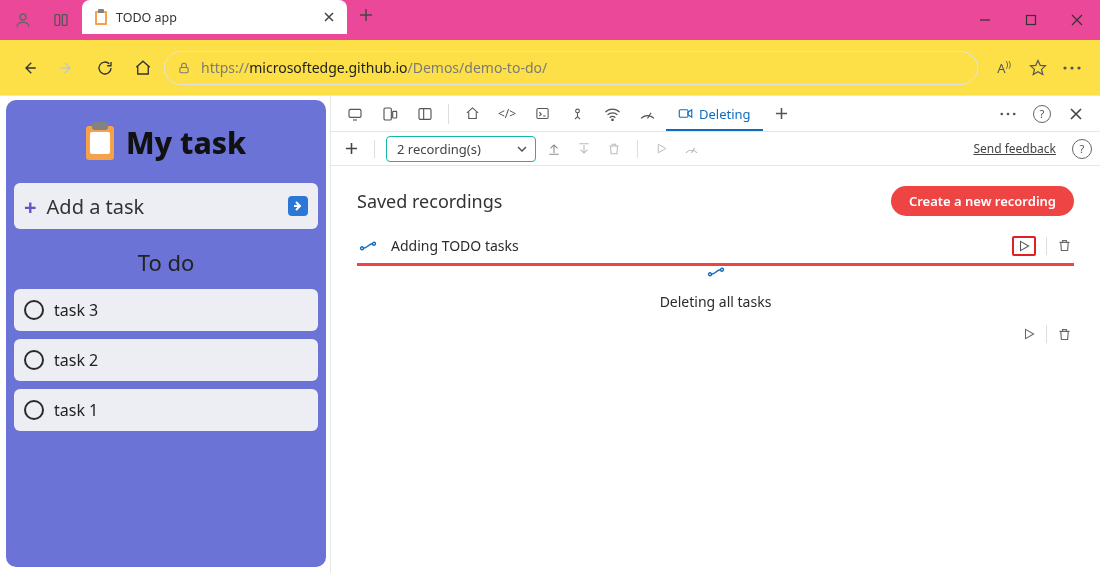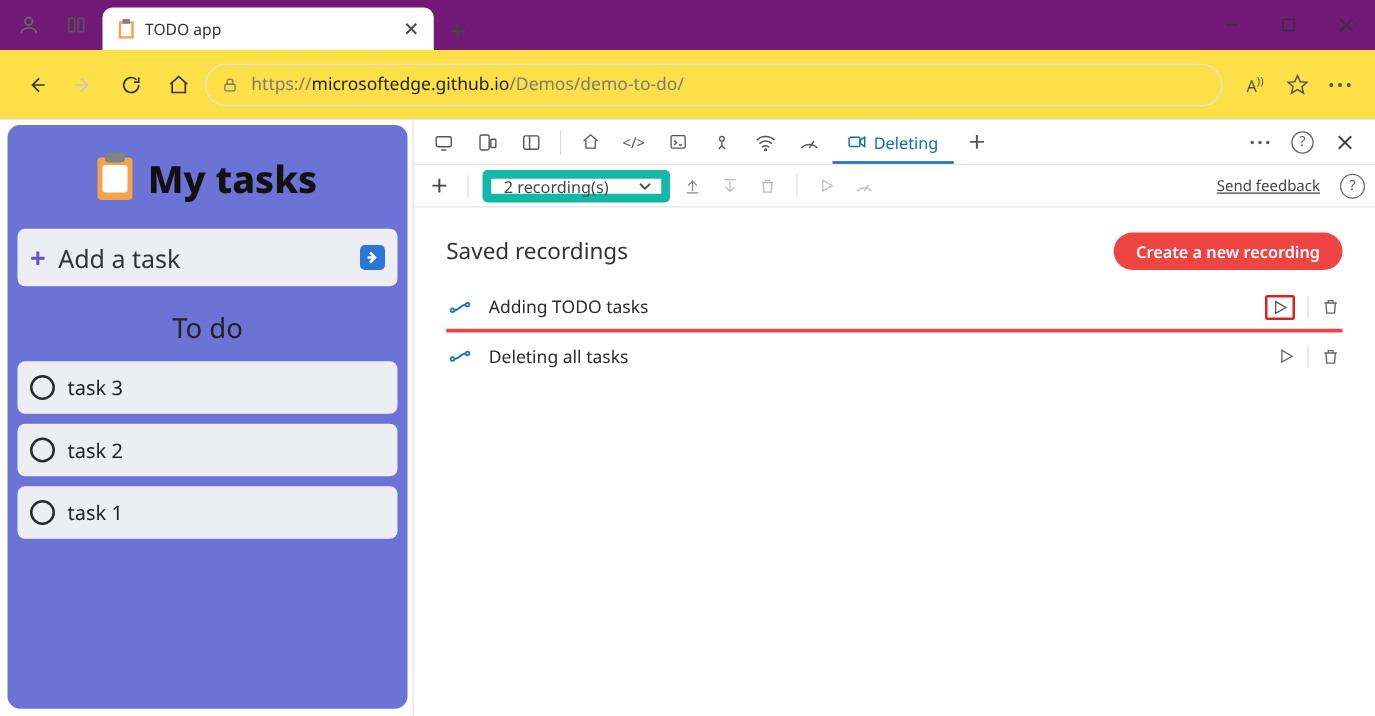--- a/index.html
+++ b/index.html
@@ -1,21 +1,21 @@
 <!DOCTYPE html>
 <html><head>
 <meta charset="utf-8">
 <style>
   * { box-sizing: border-box; margin: 0; padding: 0; font-family: "Segoe UI", system-ui, sans-serif; }
   body { width: 1100px; height: 573px; background: #fff; overflow: hidden; }
   svg { display: block; }
 
   
   .chrome { display: flex; flex-direction: column; height: 100%; }
-  .tabbar { height: 40px; background: #701a75; display: flex; align-items: flex-end; gap: 4px; padding-left: 6px; position: relative; }
+  .tabbar { height: 40px; background: #ec4899; display: flex; gap: 4px; padding-left: 6px; position: relative; }
   .tabbar .leftico { width: 34px; height: 40px; display: flex; align-items: center; justify-content: center; }
   .tabbar .tab { display: flex; align-items: center; gap: 8px; background: #fff; border-top-left-radius: 8px; border-top-right-radius: 8px; height: 34px; padding: 0 10px 0 12px; min-width: 265px; font-size: 12.5px; color: #333; }
   .tabbar .tab .close { margin-left: auto; width: 16px; height: 16px; display:flex;align-items:center;justify-content:center; }
   .tabbar .newtab { width: 30px; height: 30px; display:flex;align-items:center;justify-content:center; }
   .tabbar .wincontrols { position:absolute; right:0; top:0; display:flex; height:40px; }
   .tabbar .wincontrols .wc { width:46px; display:flex; align-items:center; justify-content:center; }
 
   .addrbar { height: 56px; background: #fde047; display:flex; align-items:center; gap:4px; padding: 0 12px; border-bottom: 1px solid #e6e6e6; }
   .addrbar .navbtn { width:34px; height:34px; display:flex; align-items:center; justify-content:center; border-radius:4px; color:#333; }
   .addrbar .navbtn.disabled { color:#bfbfbf; }
@@ -42,34 +42,34 @@
   
   .devtools{ flex:1; display:flex; flex-direction:column; border-left:1px solid #e6e6e6; }
   .dt-tabs{ height:36px; border-bottom:1px solid #e6e6e6; display:flex; align-items:center; padding:0 8px; gap:3px; }
   .dt-icotab{ width:32px; height:32px; display:flex; align-items:center; justify-content:center; color:#555; border-radius:4px; }
   .dt-sep{ width:1px; height:20px; background:#ddd; margin:0 4px; }
   .dt-tab{ display:flex; align-items:center; gap:6px; height:34px; padding:0 12px; font-size:13px; color:#333; }
   .dt-tab.active{ border-bottom:2.5px solid #0f6cbd; color:#0f6cbd; padding-top:2px; }
   .dt-tabs .right{ margin-left:auto; display:flex; gap:2px; }
 
   .dt-toolbar{ height:34px; border-bottom:1px solid #e6e6e6; display:flex; align-items:center; padding:0 8px; gap:6px; font-size:13px; color:#444; }
-  .dt-toolbar .count{ border:7px solid #14b8a6; border-radius:4px; height:26px; padding:0 28px 0 10px; display:flex; align-items:center; position:relative; min-width:150px; }
+  .dt-toolbar .count{ border:1px solid #14b8a6; border-radius:4px; height:26px; padding:0 28px 0 10px; display:flex; align-items:center; position:relative; min-width:150px; }
   .dt-toolbar .count .chev{ position:absolute; right:8px; top:50%; transform:translateY(-50%); }
   .dt-toolbar .tsep{ width:1px; height:18px; background:#ddd; margin:0 5px; }
   .dt-toolbar .tbtn{ width:24px; height:24px; display:flex; align-items:center; justify-content:center; color:#888; border-radius:4px; }
   .dt-toolbar .feedback{ margin-left:auto; font-size:12px; text-decoration:underline; color:#444; }
   .dt-toolbar .help{ width:20px;height:20px;border:1.5px solid #666;border-radius:50%;display:flex;align-items:center;justify-content:center;font-size:11px;color:#555;margin-left:10px;}
 
   .dt-body{ flex:1; padding:20px 26px; display:flex; flex-direction:column; }
   .dt-headrow{ display:flex; align-items:center; justify-content:space-between; margin-bottom:12px; }
   .dt-headrow h2{ font-size:18px; font-weight:400; color:#333; }
   .cta{ background:#ef4444; color:#fff; border:none; border-radius:16px; height:30px; padding:0 18px; font-size:13px; font-weight:600; }
   .recordings{ display:flex; flex-direction:column; }
   .rec-row{ display:flex; align-items:center; gap:14px; height:38px; border-bottom:3px solid #ef4444; padding:0 2px; font-size:14px; color:#2b2b2b; }
-  .rec-row:last-child{ border-bottom:none; }
+  .rec-row:last-child{ border-bottom:none;flex-direction:column; }
   .rec-row .flow{ color:#0f6cbd; }
   .rec-row .actions{ margin-left:auto; display:flex; align-items:center; gap:10px; color:#666; }
   .rec-row .divider{ width:1px; height:18px; background:#ddd; }
   .highlight{ border:2px solid #e02020; border-radius:2px; padding:1px 3px; }
 </style>
 </head>
 <body>
 
 <div class="chrome">
 
@@ -174,21 +174,21 @@
           </svg>
       </div>
     </div>
   </div>
 
   <div class="content">
 
     <div class="page">
       <h1>
         <span class="clipico"></span>
-        <span>My tasks</span>
+        <span>My task</span>
       </h1>
       <div class="addtask">
         <span class="plus">+</span>
         <span style="font-size:20px;color:#333">Add a task</span>
         <span class="go">
           <svg width="10" height="10" viewBox="0 0 10 10" fill="none" stroke="#fff" stroke-width="2">
               <path d="M3 1l4 4-4 4M1 5h6"></path>
             </svg>
         </span>
       </div>

